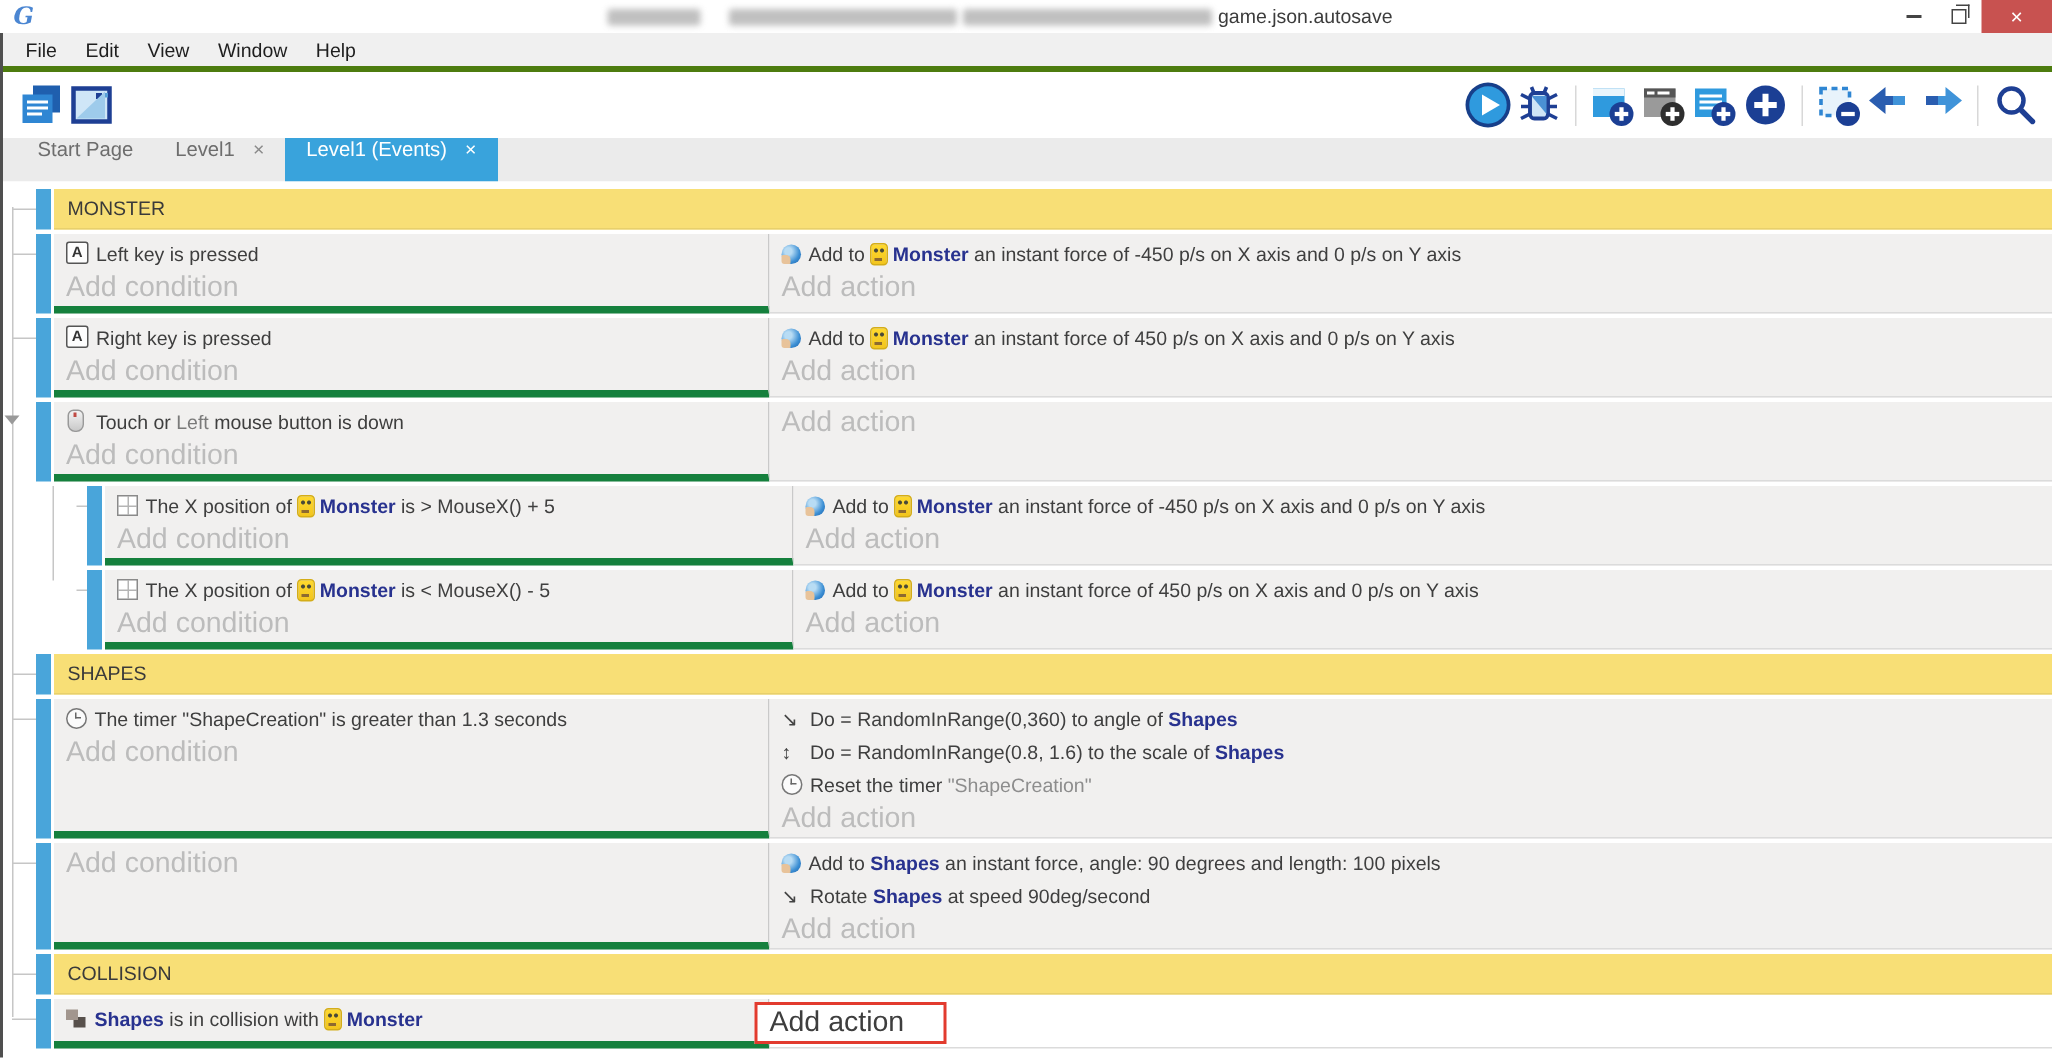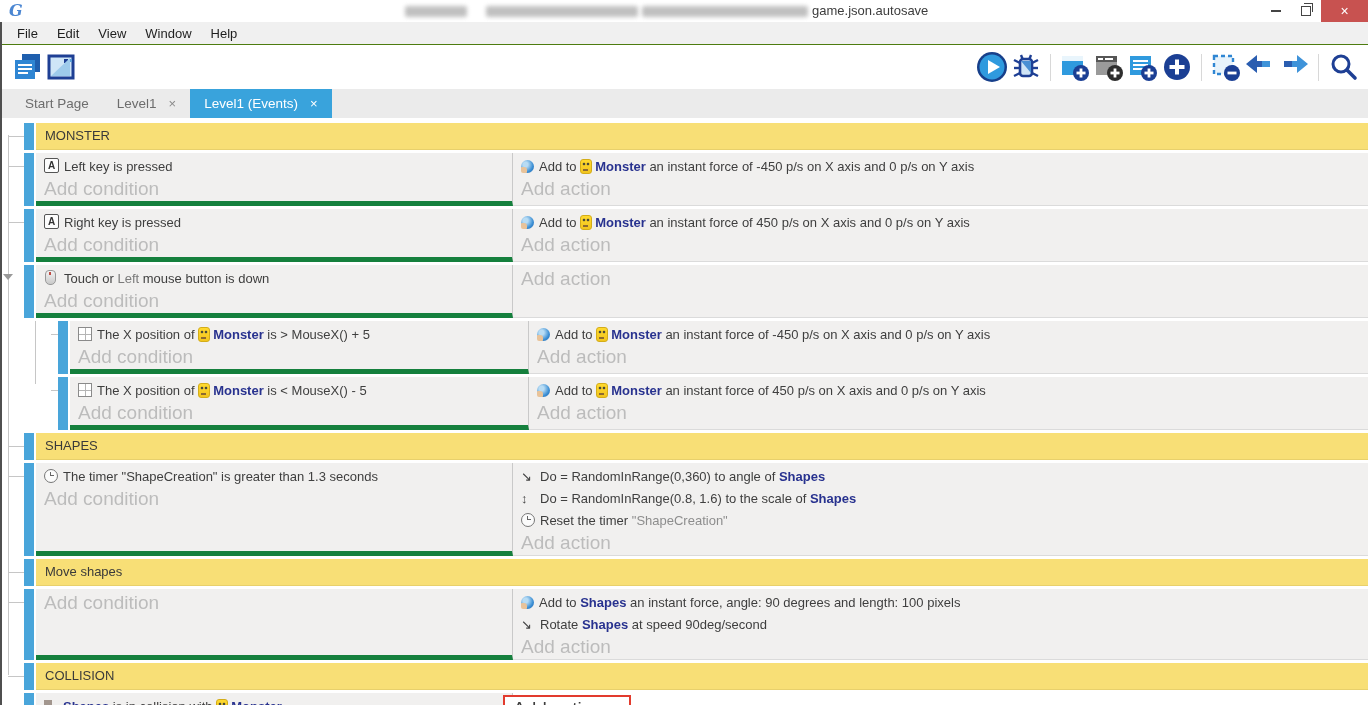--- a/index.html
+++ b/index.html
@@ -15,30 +15,30 @@
   .wintitle{position:absolute;left:812px;top:3px;font-size:13px;color:#3c3c3c;}
   .wincontrols{position:absolute;right:0;top:0;display:flex;height:22px;}
   .wbtn{width:30px;height:22px;display:flex;align-items:center;justify-content:center;}
   .min-glyph{width:10px;height:2px;background:#444;}
   .restore-glyph{width:8px;height:8px;border:1px solid #444;background:#fff;position:relative;}
   .restore-glyph::before{content:"";position:absolute;left:2px;top:-4px;width:8px;height:8px;border:1px solid #444;border-bottom:none;border-left:none;}
   .close-btn{width:47px;height:22px;background:#c85250;color:#fff;display:flex;align-items:center;justify-content:center;font-size:14px;}
   
   .edge{border-left:2px solid #4f4f4f;}
   
-  .menubar{height:22px;background:#f0f0f0;border-bottom:1px solid #4d7c0f;display:flex;align-items:center;padding-left:6px;font-size:13px;color:#1e1e1e;}
+  .menubar{height:22px;background:#f0f0f0;border-bottom:4px solid #4d7c0f;display:flex;align-items:center;padding-left:6px;font-size:13px;color:#1e1e1e;}
   .menu-item{padding:0 10px 0 9px;}
   
   .toolbar{height:44px;background:#fff;display:flex;align-items:center;padding:0 8px;}
   .ticon{display:flex;align-items:center;justify-content:center;width:34px;height:34px;}
   .tsep{width:1px;height:27px;background:#d8d8d8;margin:0 7px;}
   .tb-spacer{flex:1;}
   
   .tabbar{height:29px;background:#ebebeb;display:flex;align-items:stretch;padding-left:9px;font-size:13.5px;color:#6d6d6d;}
-  .tab{display:flex;align-items:center;padding:0 14px;gap:12px;}
+  .tab{display:flex;align-items:flex-start;padding:0 14px;gap:12px;}
   .tab .x{font-size:13px;color:#8a8a8a;}
   .tab.active{background:#39a3dc;color:#fff;}
   .tab.active .x{color:#fff;}
   
   .sheet{position:relative;background:#fff;height:587px;padding-top:5px;overflow:hidden;}
   .vline{position:absolute;left:6px;top:17px;width:1px;height:540px;background:#c6c6c6;}
   .hrow,.erow{display:flex;margin:0 0 3px 22px;position:relative;}
   .t-stub::before{content:"";position:absolute;left:-16px;top:13px;width:16px;height:1px;background:#c6c6c6;}
   .exp{position:absolute;left:-21px;top:9px;width:0;height:0;border:5px solid transparent;border-top:6px solid #999;}
   .bar{width:10px;background:#49a5da;margin-right:2px;flex:none;}
@@ -323,24 +323,20 @@
         <div class="ph">Add condition</div>
       </div>
       <div class="act">
         <div class="line"><span class="ic" data-icon="angle-icon"></span><span class="seg-p">Do </span><span class="seg-e">= RandomInRange(0,360)</span><span class="seg-p"> to angle of </span><span class="seg-o">Shapes</span></div>
         <div class="line"><span class="ic" data-icon="scale-icon"></span><span class="seg-p">Do </span><span class="seg-e">= RandomInRange(0.8, 1.6)</span><span class="seg-p"> to the scale of </span><span class="seg-o">Shapes</span></div>
         <div class="line"><span class="ic" data-icon="timer-icon"></span><span class="seg-p">Reset the timer </span><span class="seg-g">"ShapeCreation"</span></div>
         <div class="ph">Add action</div>
       </div>
     </div>
 
-    <div class="hrow t-stub">
-      <div class="bar"></div>
-      <div class="hdr">Move shapes</div>
-    </div>
 
     <div class="erow t-stub">
       <div class="bar"></div>
       <div class="cond">
         <div class="ph">Add condition</div>
       </div>
       <div class="act">
         <div class="line"><span class="ic" data-icon="force-icon"></span><span class="seg-p">Add to </span><span class="seg-o">Shapes</span><span class="seg-p"> an instant force, angle: </span><span class="seg-e">90</span><span class="seg-p"> degrees and length: </span><span class="seg-e">100</span><span class="seg-p"> pixels</span></div>
         <div class="line"><span class="ic" data-icon="rotate-icon"></span><span class="seg-p">Rotate </span><span class="seg-o">Shapes</span><span class="seg-p"> at speed </span><span class="seg-e">90</span><span class="seg-p">deg/second</span></div>
         <div class="ph">Add action</div>

